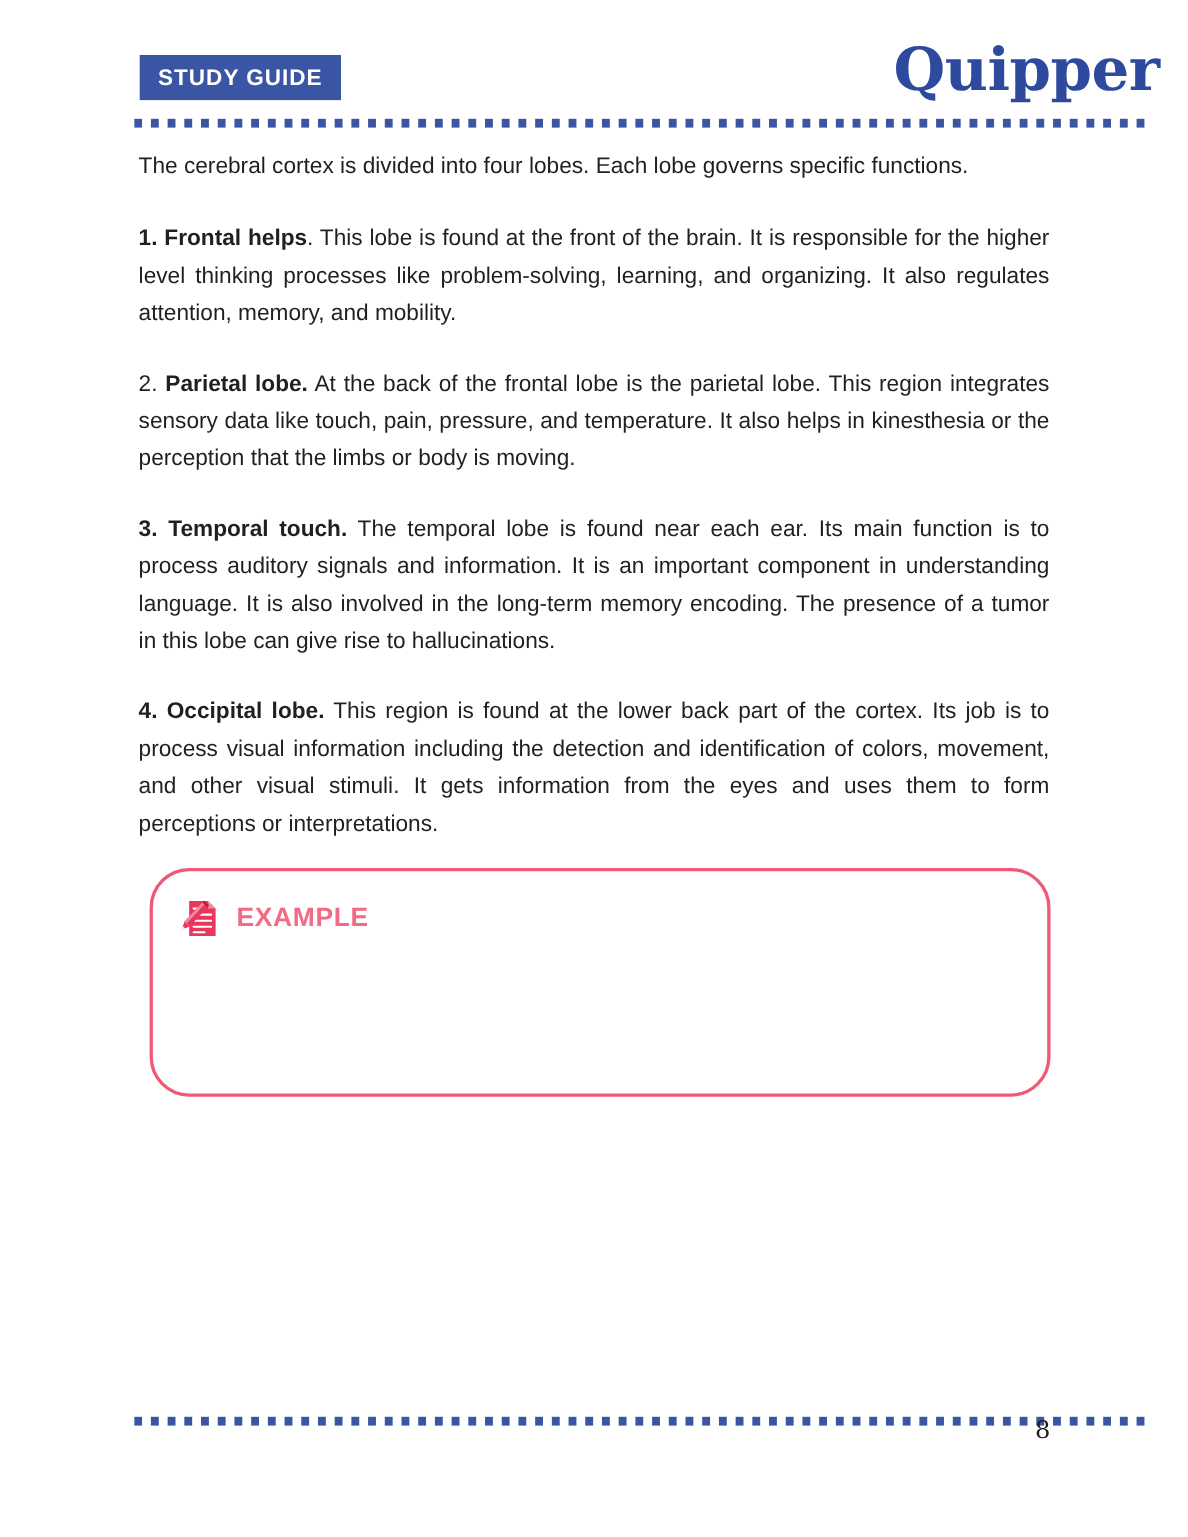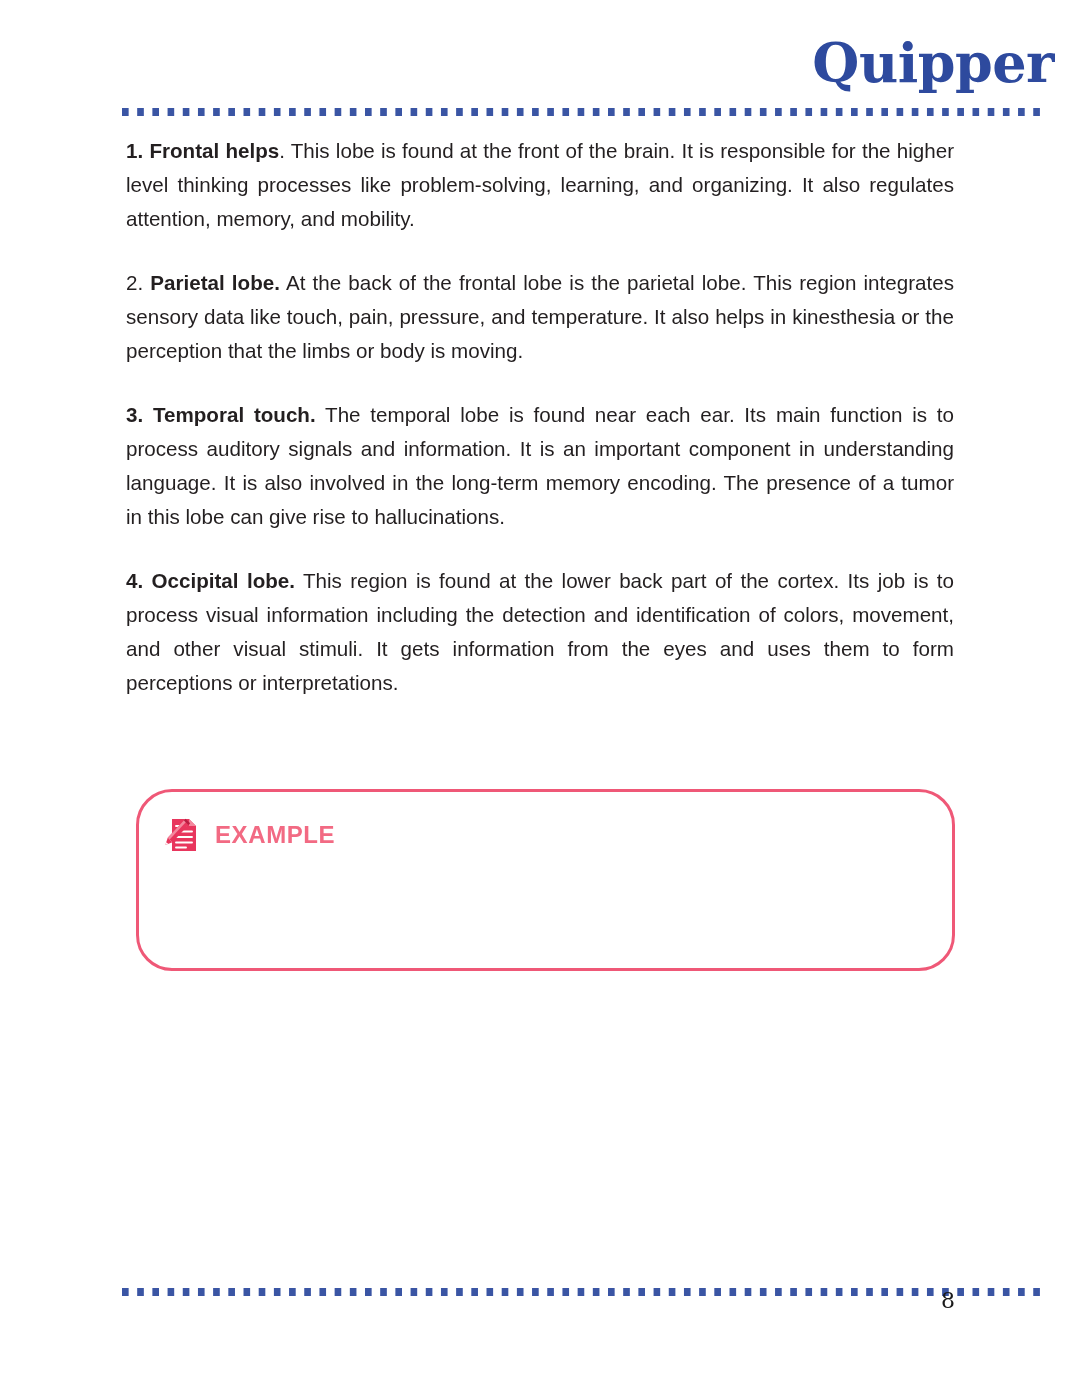--- a/index.html
+++ b/index.html
@@ -102,21 +102,21 @@
   .para.intro { margin-bottom: 32px; }
 
   .para b { font-weight: bold; }
 
   
   .example-box {
     position: absolute;
     left: 136px;
     top: 789px;
     width: 819px;
-    height: 182px;
+    height: 208px;
     border: 3.5px solid #ef5877;
     border-radius: 36px;
     box-sizing: border-box;
     background: #ffffff;
   }
 
   .example-head {
     position: absolute;
     left: 20px;
     top: 22px;
@@ -164,27 +164,31 @@
     font-size: 22px;
     color: #1a1a1a;
   }
 </style>
 </head>
 <body>
 
 <div class="page">
 
   <div class="header">
+    <div class="study-guide-badge">STUDY GUIDE</div>
     <div class="brand-logo">Quipper</div>
   </div>
 
   <div class="dot-rule top"></div>
 
   <div class="content">
 
+    <p class="para intro">
+      <span>The cerebral cortex is divided into four lobes. Each lobe governs specific functions.</span>
+    </p>
 
     <p class="para">
       <b>1.</b><b>&nbsp;</b><b>Frontal helps</b><span>.</span><span> This lobe is found at the front of the brain. It is responsible for the higher level thinking processes like problem-solving, learning, and organizing. It also regulates attention, memory, and mobility.</span>
     </p>
 
     <p class="para">
       <span>2</span><span>.</span><span>&nbsp;</span><b>Parietal lobe.</b><span> At the back of the frontal lobe is the parietal lobe. This region integrates sensory data like touch, pain, pressure, and temperature. It also helps in kinesthesia or the perception that the limbs or body is moving.</span>
     </p>
 
     <p class="para">

